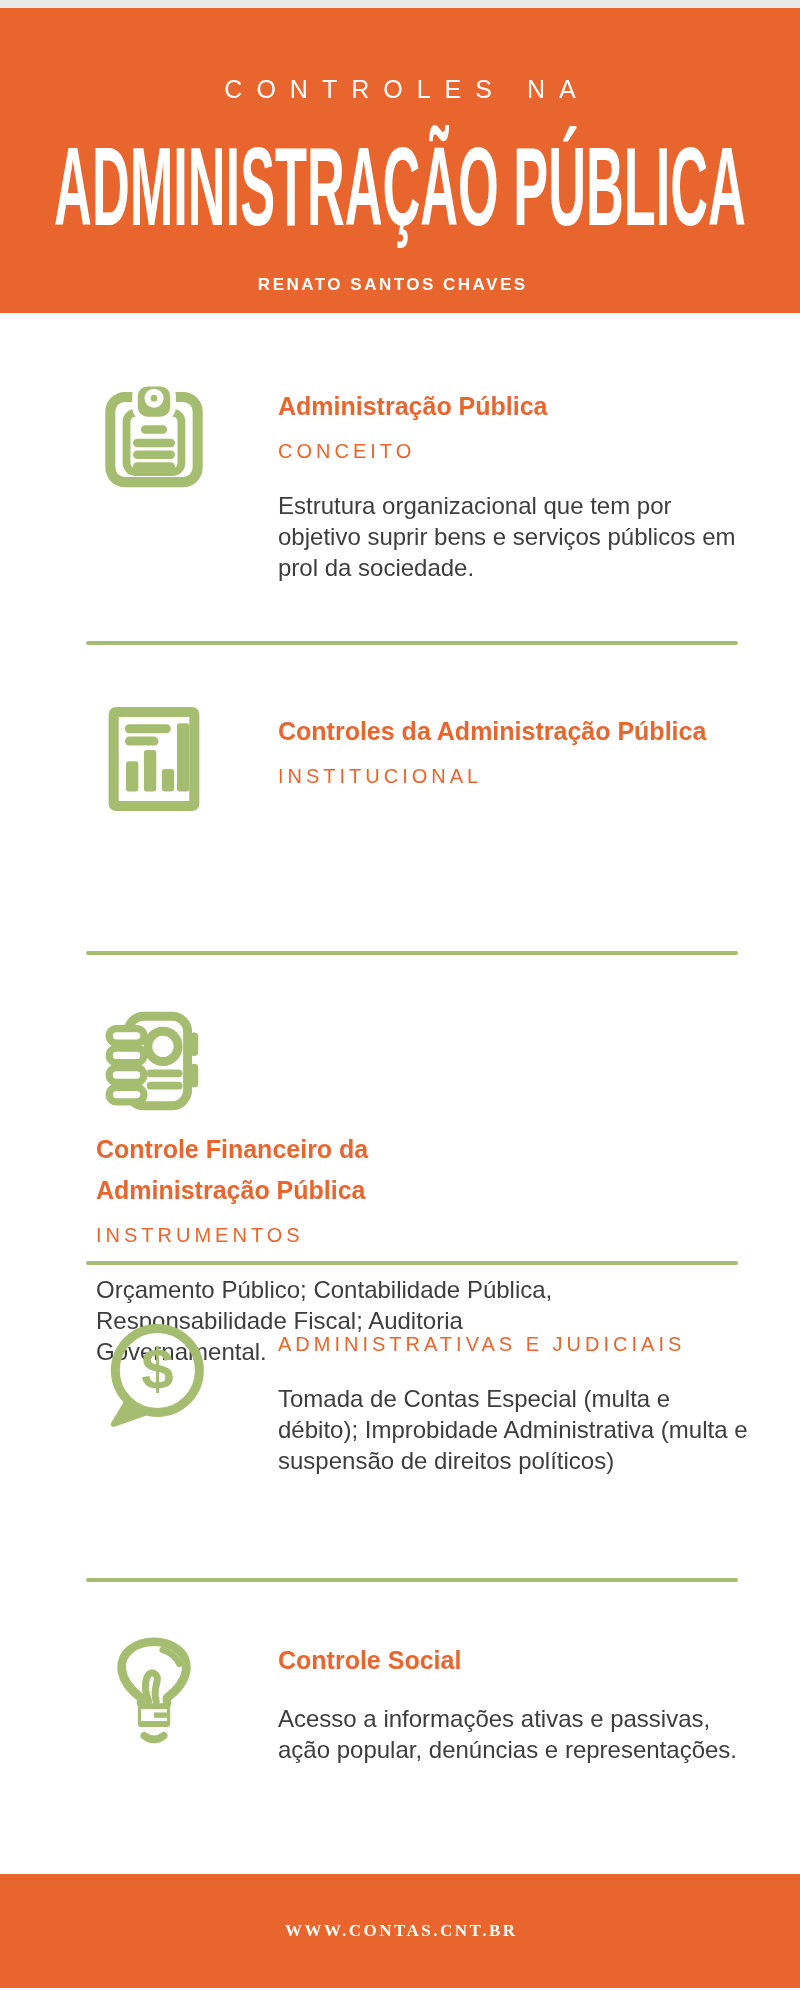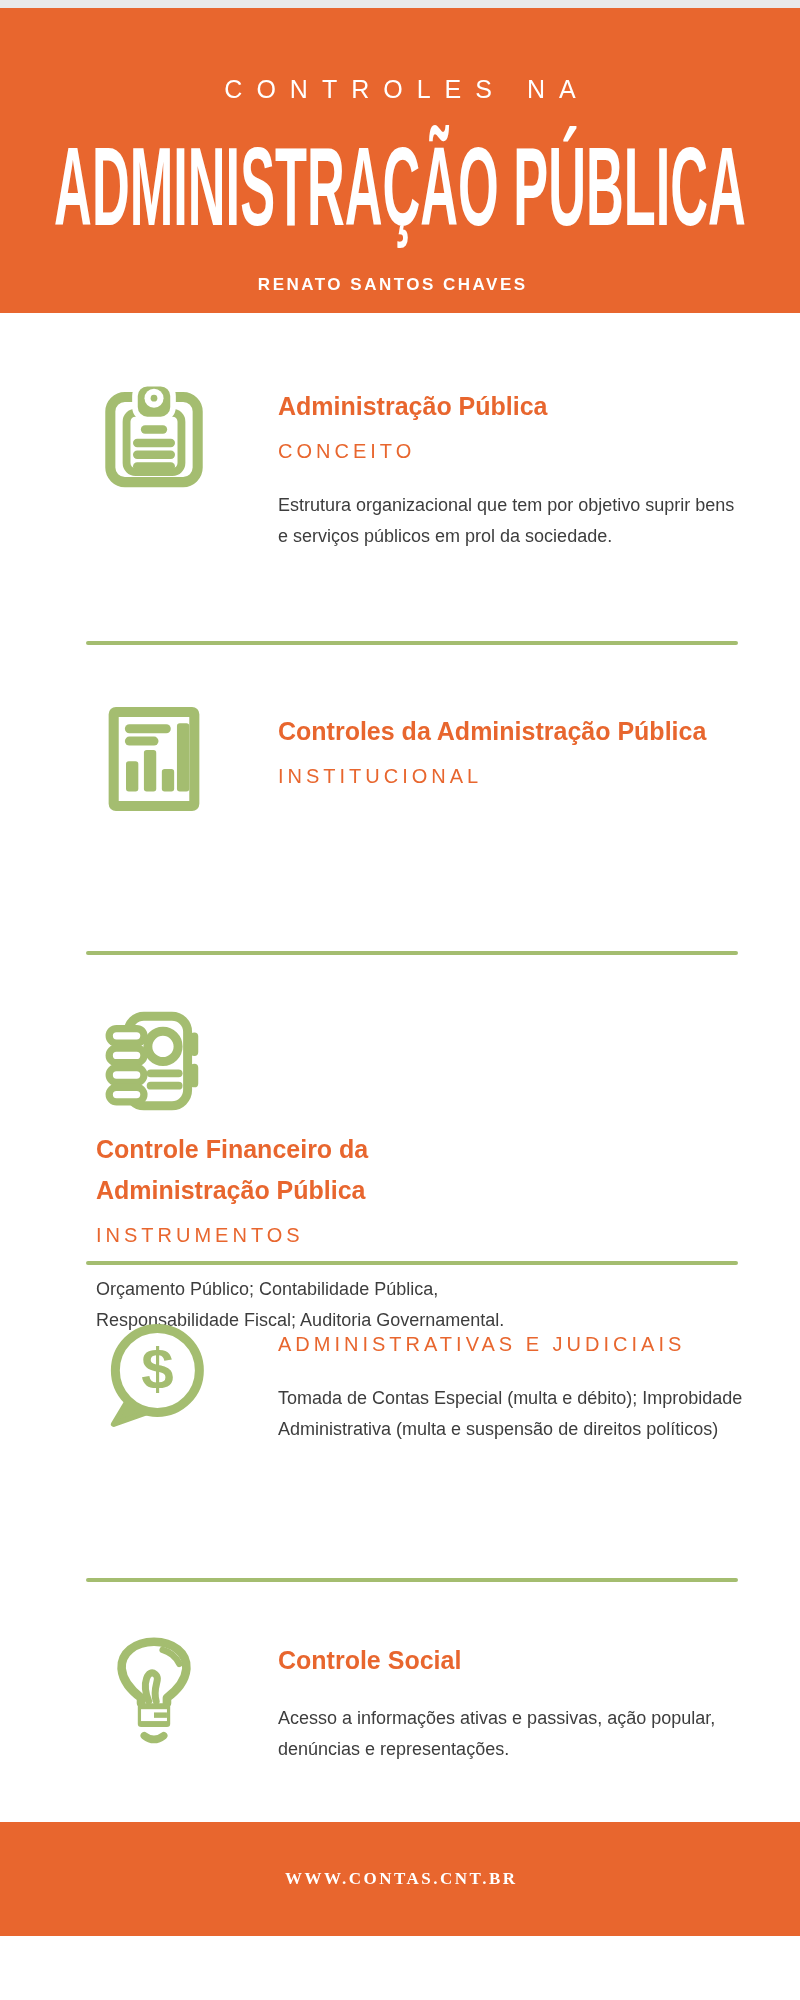--- a/index.html
+++ b/index.html
@@ -26,34 +26,34 @@
     position:absolute; top:267px; left:0; right:17px; text-align:center;
     color:#FFFFFF; font-size:17px; font-weight:700;
     letter-spacing:2.5px; text-indent:2.5px;
   }
   
   .row { display:flex; padding-left:96px; }
   .s1 { height:328px; padding-top:65px; }
   .s2 { height:306px; padding-top:58px; }
   .s3 { height:306px; padding-top:50px;flex-direction:column; }
   .s4 { height:313px; padding-top:55px; }
-  .s5 { height:240px; padding-top:50px; }
+  .s5 { height:292px; padding-top:50px; }
   .icon-box { width:116px; flex:0 0 116px; margin-right:66px; }
   .icon-box svg { display:block; margin:0 auto; }
   .text-col { flex:1; }
   .sec-title {
     color:#E8662E; font-size:25px; line-height:41px; font-weight:700;
     margin-top:8px; max-width:435px;
   }
   .subtitle {
     color:#E8662E; font-size:20px; line-height:33px;
     letter-spacing:4px; margin-top:8px; max-width:470px;
   }
   .body {
-    color:#3D3D3D; font-size:18px; line-height:31px;
+    color:#3D3D3D; font-size:24px; line-height:31px;
     margin-top:22px; max-width:470px;
   }
   .divider { height:4px; width:652px; margin-left:86px; background:#A4BD70; border-radius:2px; }
   
   .footer {
     height:114px; background:#E8662E;
     display:flex; align-items:center; justify-content:center;
   }
   .site {
     color:#FFFFFF; font-size:17px; font-weight:700;

